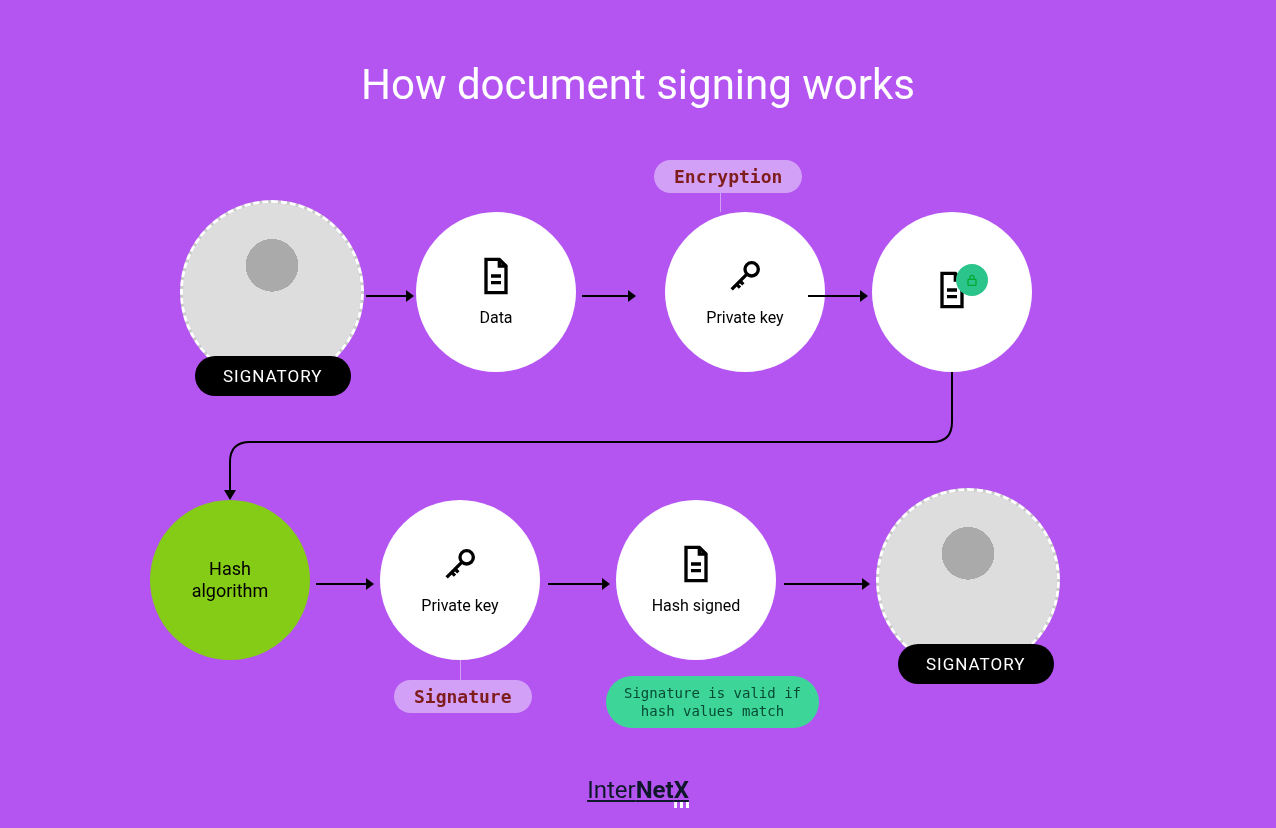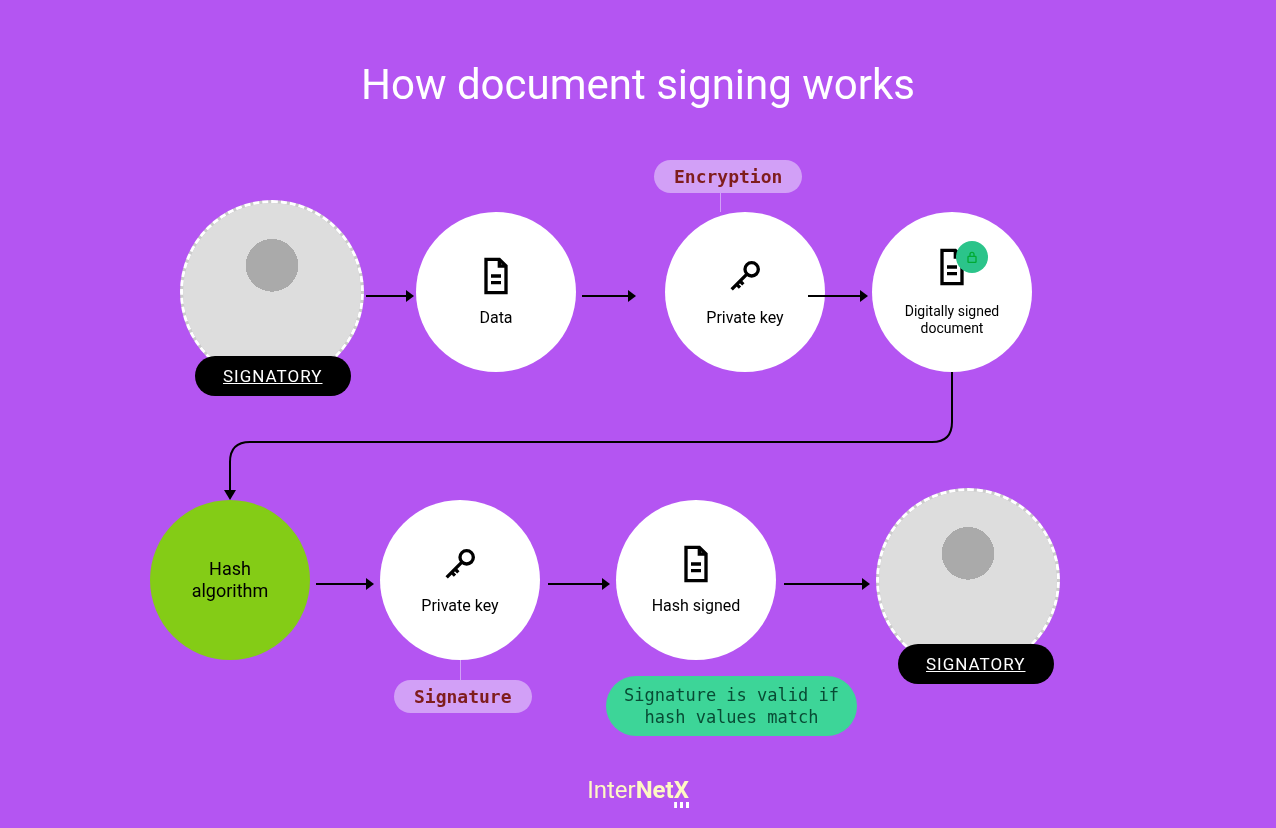--- a/index.html
+++ b/index.html
@@ -54,39 +54,38 @@
   }
   .pill {
     position: absolute;
     background: #000;
     color: #fff;
     padding: 10px 28px;
     border-radius: 999px;
     font-size: 17px;
     letter-spacing: 1px;
     white-space: nowrap;
-    text-decoration: underline;
   }
   .tag {
     position: absolute;
     background: #d2a0f7;
     color: #7f1d1d;
     font-family: ui-monospace, SFMono-Regular, Menlo, monospace;
     font-size: 18px;
     font-weight: 600;
     padding: 6px 20px;
     border-radius: 999px;
     text-align: center;
   }
   .green-tag {
     position: absolute;
     background: #3dd598;
     color: #084b34;
     font-family: ui-monospace, SFMono-Regular, Menlo, monospace;
-    font-size: 17px;
+    font-size: 14px;
     padding: 8px 18px;
     border-radius: 999px;
     text-align: center;
     line-height: 1.3;
     white-space: pre;
   }
   .node-label {
     font-size: 16px;
     text-align: center;
     line-height: 1.25;
@@ -97,24 +96,24 @@
     width:32px; height:32px;
     border-radius:50%;
     background:#2bc48a;
     display:flex; align-items:center; justify-content:center;
   }
   svg.arrow { position:absolute; overflow:visible; }
   .brand {
     position:absolute;
     left:50%; transform:translateX(-50%);
     bottom:24px;
-    color:#fef9c3;
+    color:#0f172a;
     font-size:24px;
     font-weight:400;
-    display:flex; align-items:baseline;
+    display:flex; align-items:baseline;text-decoration:underline;
   }
   .brand .bold { font-weight:700; }
   .brand .x { font-weight:700; position:relative; }
   .brand .x::after{
     content:""; position:absolute; left:0; right:0; bottom:-4px; height:6px;
     background: repeating-linear-gradient(90deg,#fff 0 3px, transparent 3px 6px);
   }
   .tag-connector{
     position:absolute;
     width:1px; height:20px;
@@ -158,21 +157,20 @@
         <path d="M14 2v4h4"></path>
         <path d="M9 12h6M9 16h6"></path>
     </svg>
     <div class="lock-badge" style="top:-6px; right:-14px;">
       <svg viewBox="0 0 24 24" width="16" height="16" fill="none" stroke="#0a3" stroke-width="2">
         <rect x="6" y="11" width="12" height="9" rx="1"></rect>
           <path d="M9 11V8a3 3 0 0 1 6 0v3"></path>
       </svg>
     </div>
   </div>
-  <div class="node-label" style="font-size:14px;">Digitally signed document</div>
 </div>
 
 <svg class="arrow" style="left:366px; top:286px; width:48px; height:20px;">
   <line x1="0" y1="10" x2="40" y2="10" stroke="#000" stroke-width="2"></line>
   <polygon points="40,4 48,10 40,16" fill="#000"></polygon>
 </svg>
 <svg class="arrow" style="left:582px; top:286px; width:54px; height:20px;">
   <line x1="0" y1="10" x2="46" y2="10" stroke="#000" stroke-width="2"></line>
   <polygon points="46,4 54,10 46,16" fill="#000"></polygon>
 </svg>

